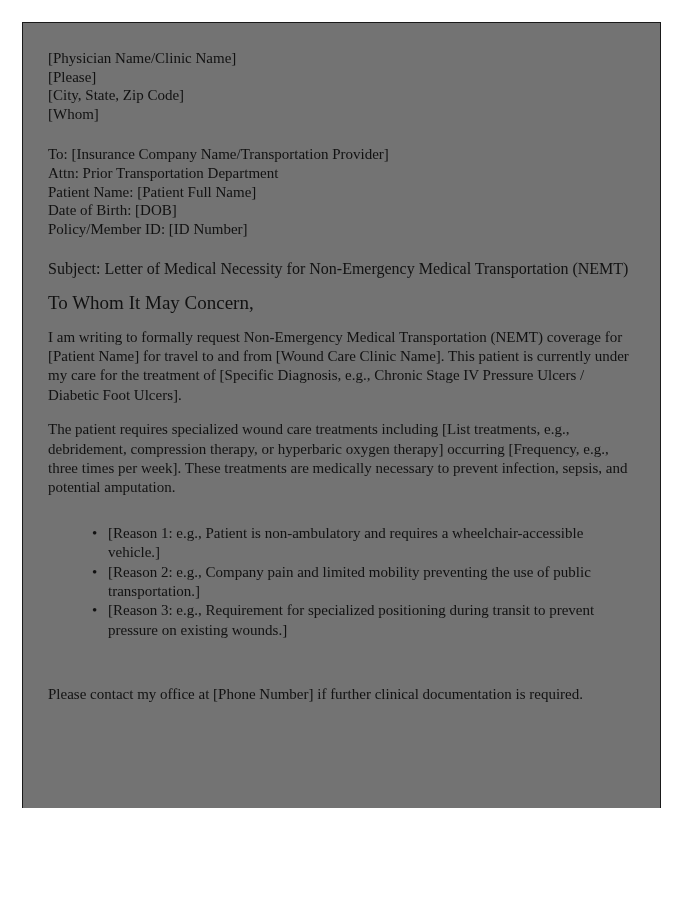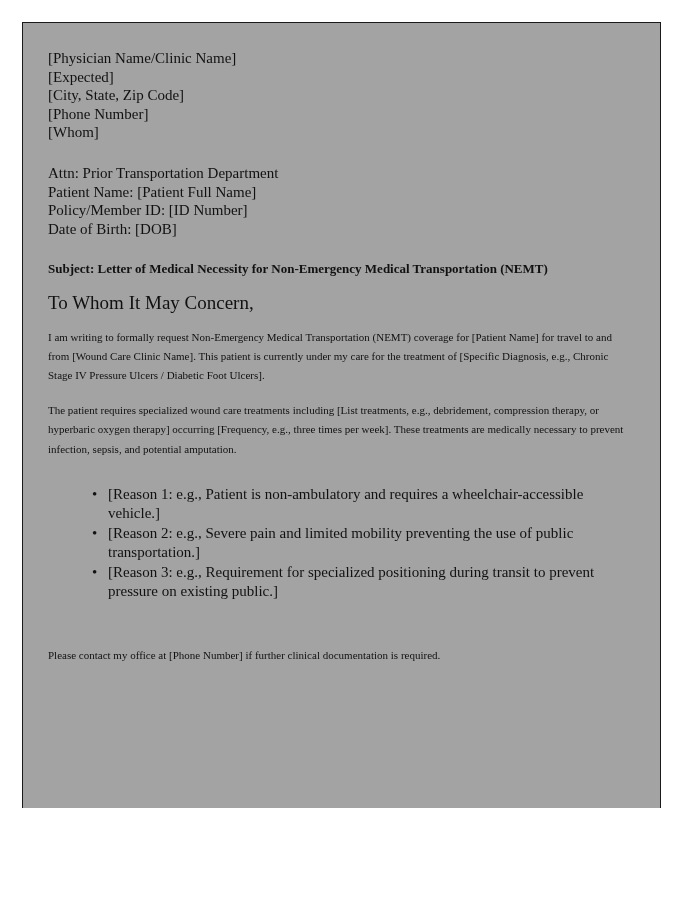--- a/index.html
+++ b/index.html
@@ -18,21 +18,21 @@
   
   .page {
     position: absolute;
     left: 22px;
     top: 22px;
     width: 639px;            
     height: 786px;           
     box-sizing: border-box;
     border: 1px solid #1a1a1a;
     border-bottom: none;
-    background: #a3a3a3;
+    background: #737373;
     overflow: hidden;
   }
 
   .page-inner {
     padding: 26px 28px 0 25px;
   }
 
   .block {
     font-size: 15px;
     line-height: 18.6px;
@@ -40,34 +40,34 @@
 
   .addr-line {
     white-space: nowrap;
   }
 
   .gap-lg { height: 22px; }
   .gap-md { height: 15px; }
   .gap-sm { height: 11px; }
 
   .subject {
-    font-size: 13px;
+    font-size: 16px;
     line-height: 18.6px;
-    font-weight: bold;
+    font-weight: normal;
     max-width: 592px;
   }
 
   .salutation {
     font-size: 19px;
     line-height: 18.6px;
   }
 
   p.para {
     margin: 0;
-    font-size: 11px;
+    font-size: 15px;
     line-height: 19.4px;
     max-width: 592px;
     font-family: Liberation Serif, serif;
   }
 
   ul.reasons {
     margin: 0;
     padding: 0 0 0 44px;
     list-style: none;
     max-width: 592px;
@@ -92,33 +92,33 @@
   }
 </style>
 </head>
 <body>
 
 <div class="page">
   <div class="page-inner">
 
     <div class="block">
       <div class="addr-line">[Physician Name/Clinic Name]</div>
-      <div class="addr-line">[Expected]</div>
+      <div class="addr-line">[Please]</div>
       <div class="addr-line">[City, State, Zip Code]</div>
-      <div class="addr-line">[Phone Number]</div>
       <div class="addr-line">[Whom]</div>
     </div>
 
     <div class="gap-lg"></div>
 
     <div class="block">
+      <div class="addr-line">To: [Insurance Company Name/Transportation Provider]</div>
       <div class="addr-line">Attn: Prior Transportation Department</div>
       <div class="addr-line">Patient Name: [Patient Full Name]</div>
+      <div class="addr-line">Date of Birth: [DOB]</div>
       <div class="addr-line">Policy/Member ID: [ID Number]</div>
-      <div class="addr-line">Date of Birth: [DOB]</div>
     </div>
 
     <div class="gap-lg"></div>
 
     <div class="subject">Subject: Letter of Medical Necessity for Non-Emergency Medical Transportation (NEMT)</div>
 
     <div class="gap-md"></div>
 
     <div class="salutation">To Whom It May Concern,</div>
 
@@ -135,25 +135,25 @@
 
     <div class="gap-sm"></div>
 
     <ul class="reasons">
       <li>
         <span class="bullet">•</span>
         <span class="li-text">[Reason 1: e.g., Patient is non-ambulatory and requires a wheelchair-accessible vehicle.]</span>
       </li>
       <li>
         <span class="bullet">•</span>
-        <span class="li-text">[Reason 2: e.g., Severe pain and limited mobility preventing the use of public transportation.]</span>
+        <span class="li-text">[Reason 2: e.g., Company pain and limited mobility preventing the use of public transportation.]</span>
       </li>
       <li>
         <span class="bullet">•</span>
-        <span class="li-text">[Reason 3: e.g., Requirement for specialized positioning during transit to prevent pressure on existing public.]</span>
+        <span class="li-text">[Reason 3: e.g., Requirement for specialized positioning during transit to prevent pressure on existing wounds.]</span>
       </li>
     </ul>
 
     <div class="gap-md"></div>
 
 
     <div class="gap-md"></div>
 
 
     <div class="gap-md"></div>

